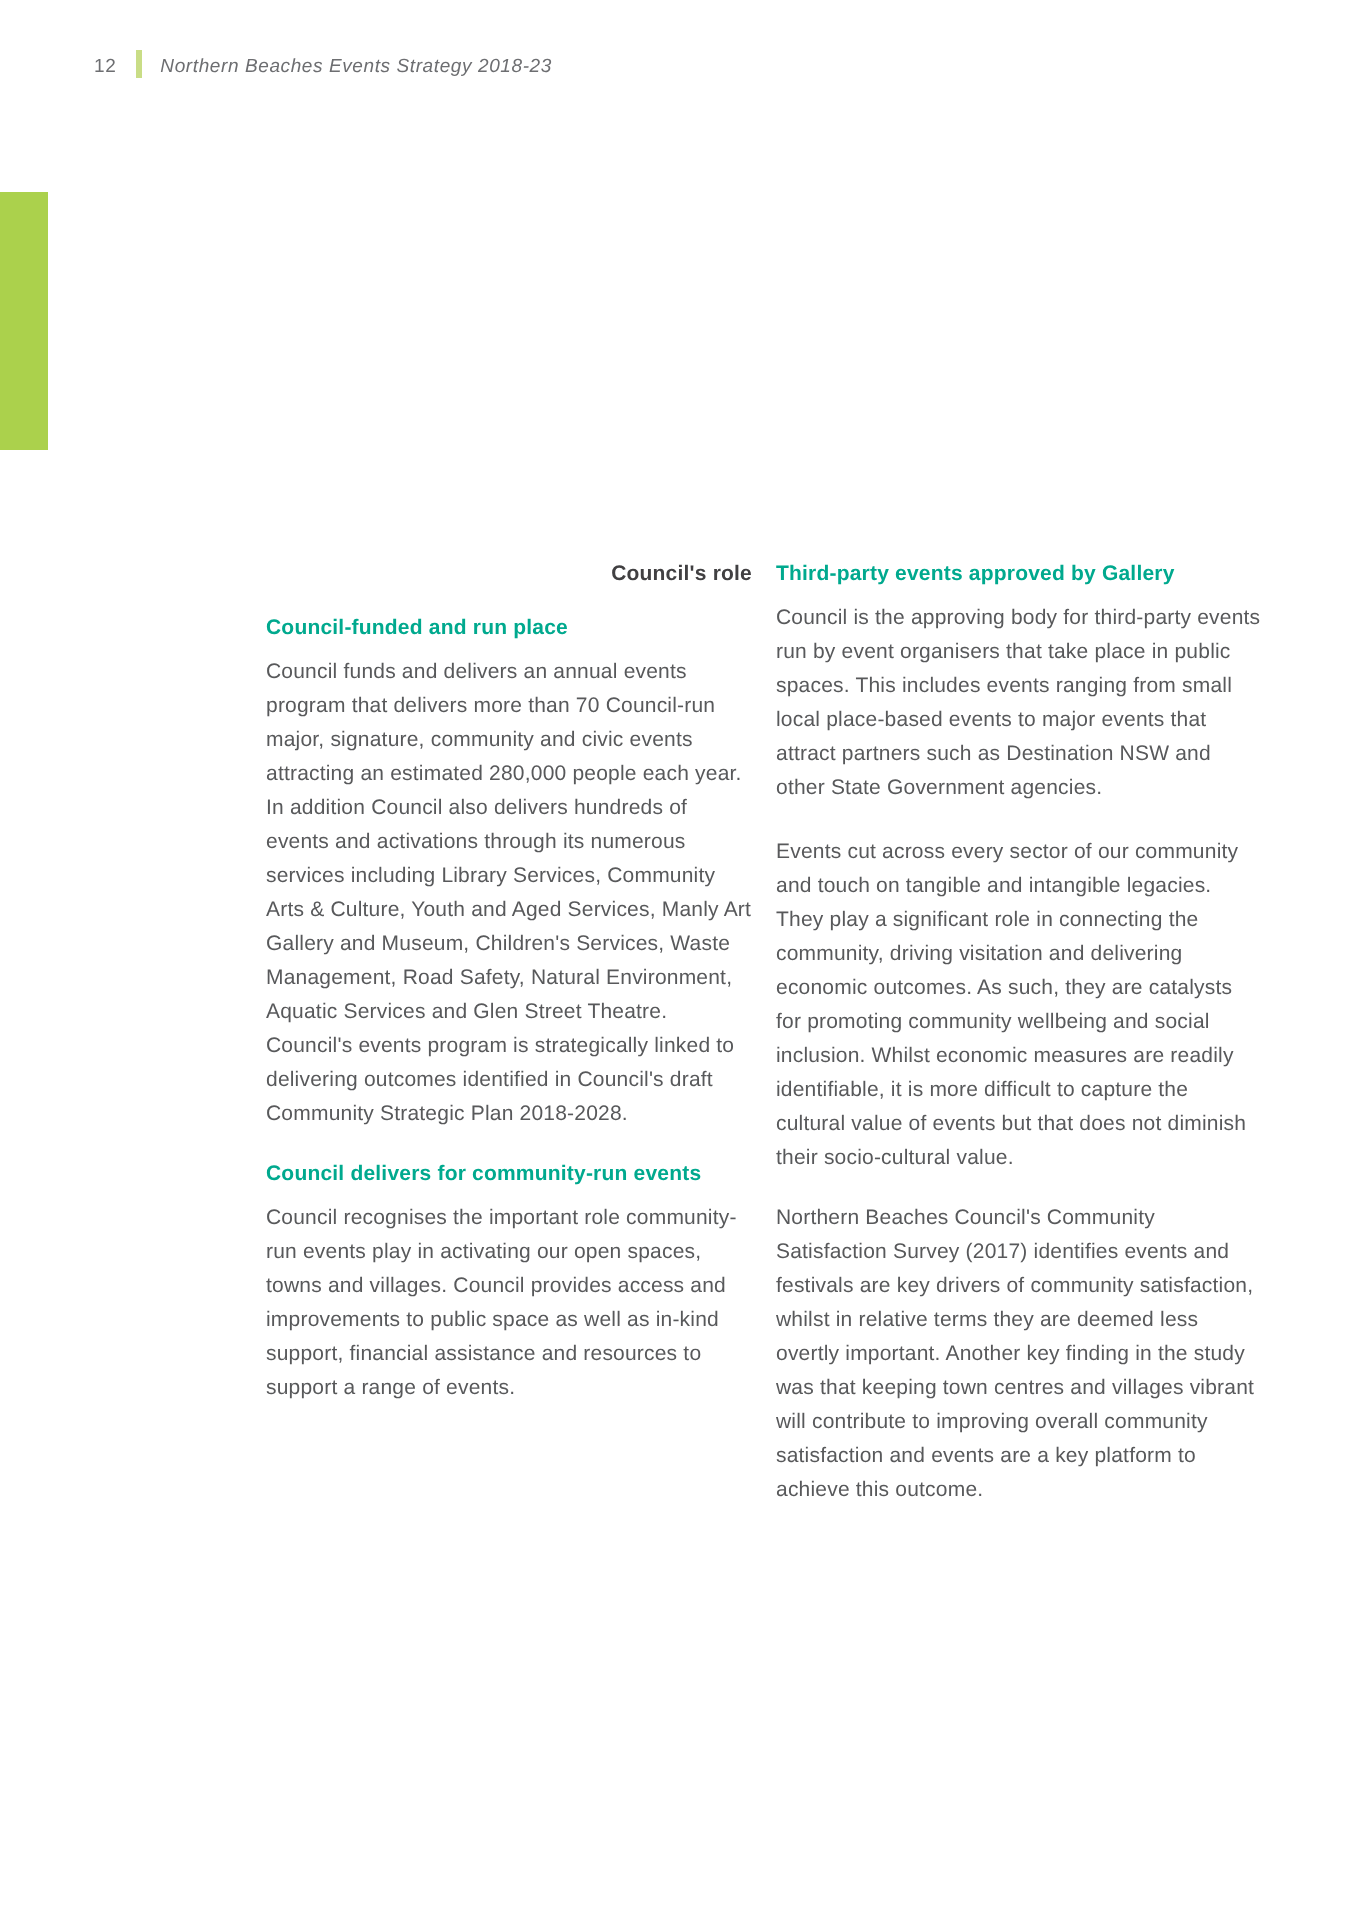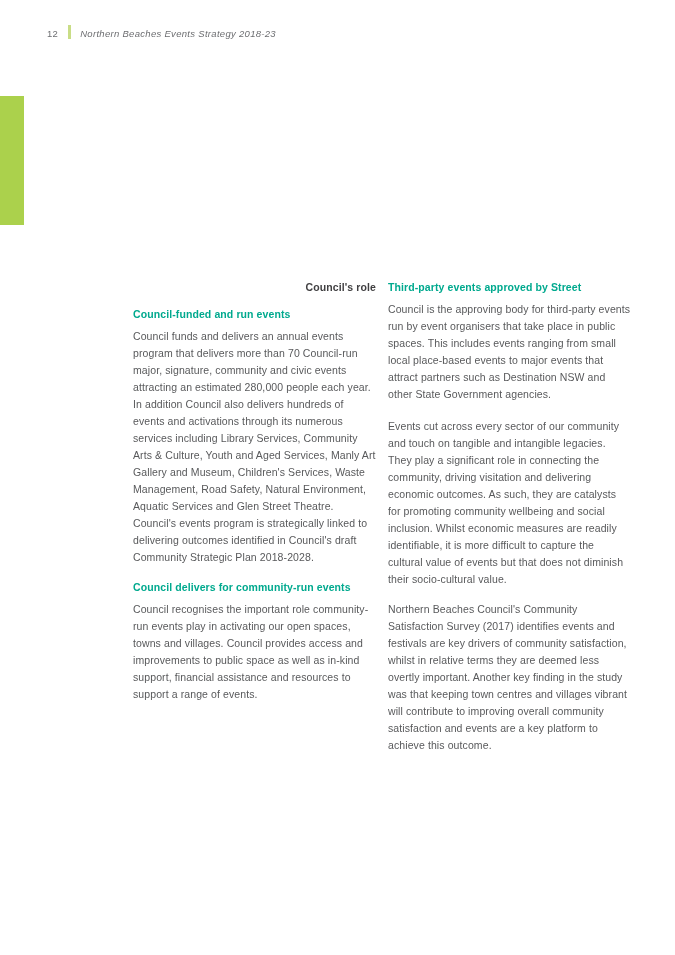--- a/index.html
+++ b/index.html
@@ -83,32 +83,32 @@
     <span class="doc-title">Northern Beaches Events Strategy 2018-23</span>
   </div>
 
   <div class="accent-bar"></div>
 
   <div class="column column-left">
     <div class="section">
       <h3 class="h-dark">Council's role</h3>
     </div>
     <div class="section">
-      <h3 class="h-teal">Council-funded and run events</h3>
+      <h3 class="h-teal">Council-funded and run place</h3>
       <p>Council funds and delivers an annual events program that delivers more than 70 Council-run major, signature, community and civic events attracting an estimated 280,000 people each year. In addition Council also delivers hundreds of events and activations through its numerous services including Library Services, Community Arts &amp; Culture, Youth and Aged Services, Manly Art Gallery and Museum, Children's Services, Waste Management, Road Safety, Natural Environment, Aquatic Services and Glen Street Theatre. Council's events program is strategically linked to delivering outcomes identified in Council's draft Community Strategic Plan 2018-2028.</p>
     </div>
     <div class="section">
       <h3 class="h-teal">Council delivers for community-run events</h3>
       <p>Council recognises the important role community-run events play in activating our open spaces, towns and villages. Council provides access and improvements to public space as well as in-kind support, financial assistance and resources to support a range of events.</p>
     </div>
   </div>
 
   <div class="column column-right">
     <div class="section">
-      <h3 class="h-teal">Third-party events approved by Street</h3>
+      <h3 class="h-teal">Third-party events approved by Gallery</h3>
       <p>Council is the approving body for third-party events run by event organisers that take place in public spaces. This includes events ranging from small local place-based events to major events that attract partners such as Destination NSW and other State Government agencies.</p>
     </div>
     <div class="section">
       <p>Events cut across every sector of our community and touch on tangible and intangible legacies. They play a significant role in connecting the community, driving visitation and delivering economic outcomes. As such, they are catalysts for promoting community wellbeing and social inclusion. Whilst economic measures are readily identifiable, it is more difficult to capture the cultural value of events but that does not diminish their socio-cultural value.</p>
       <p>Northern Beaches Council's Community Satisfaction Survey (2017) identifies events and festivals are key drivers of community satisfaction, whilst in relative terms they are deemed less overtly important. Another key finding in the study was that keeping town centres and villages vibrant will contribute to improving overall community satisfaction and events are a key platform to achieve this outcome.</p>
     </div>
   </div>
 
 </div>
 

